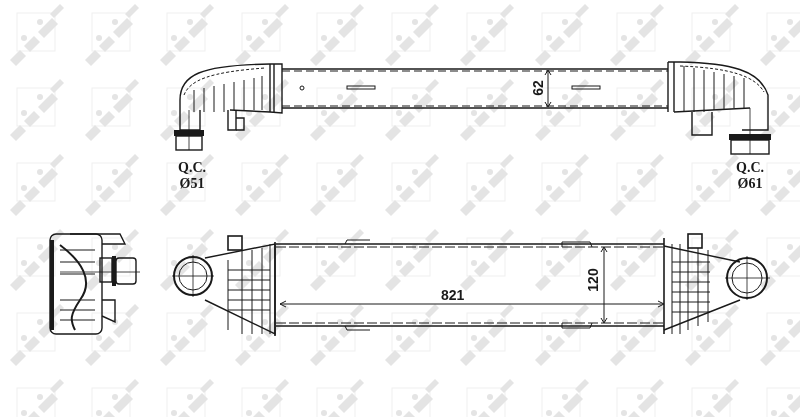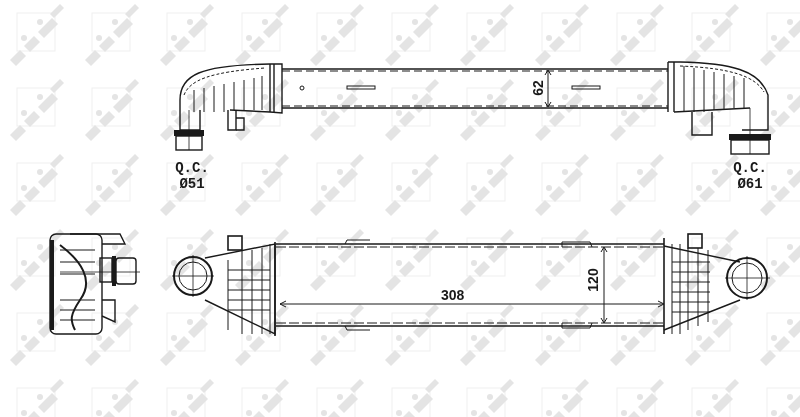--- a/index.html
+++ b/index.html
@@ -1,19 +1,19 @@
 <!DOCTYPE html>
 <html><head>
 <meta charset="utf-8">
 <style>
   html, body { margin:0; padding:0; background:#ffffff; }
   body { width:800px; height:417px; position:relative; overflow:hidden; font-family:"Liberation Sans", sans-serif; }
   .wm { position:absolute; left:0; top:0; width:800px; height:417px; }
   .drawing { position:absolute; left:0; top:0; width:800px; height:417px; }
-  .label { position:absolute; font-weight:bold; font-size:14px; color:#1a1a1a; text-align:center; line-height:16px; font-family:Liberation Mono, monospace; }
+  .label { position:absolute; font-weight:bold; font-size:14px; color:#1a1a1a; text-align:center; line-height:16px; font-family:Liberation Serif, serif; }
   .dim { position:absolute; font-weight:bold; font-size:14px; color:#1a1a1a; font-family:"Liberation Sans", sans-serif; }
   .rot { transform:rotate(-90deg); transform-origin:center center; }
 </style>
 </head>
 <body>
 
 <svg class="wm" viewBox="0 0 800 417" xmlns="http://www.w3.org/2000/svg">
   <defs>
     <g id="nrf">
       <rect x="17" y="13" width="38" height="38" fill="none" stroke="#efefef" stroke-width="1"></rect>
@@ -130,15 +130,15 @@
   <div>Ø51</div>
 </div>
 
 <div class="label" style="left:730px; top:160px; width:40px;">
   <div>Q.C.</div>
   <div>Ø61</div>
 </div>
 
 <div class="dim rot" style="left:530px; top:80px;">62</div>
 
-<div class="dim" style="left:441px; top:287px;">308</div>
+<div class="dim" style="left:441px; top:287px;">821</div>
 
 <div class="dim rot" style="left:581px; top:272px;">120</div>
 
 </body></html>

